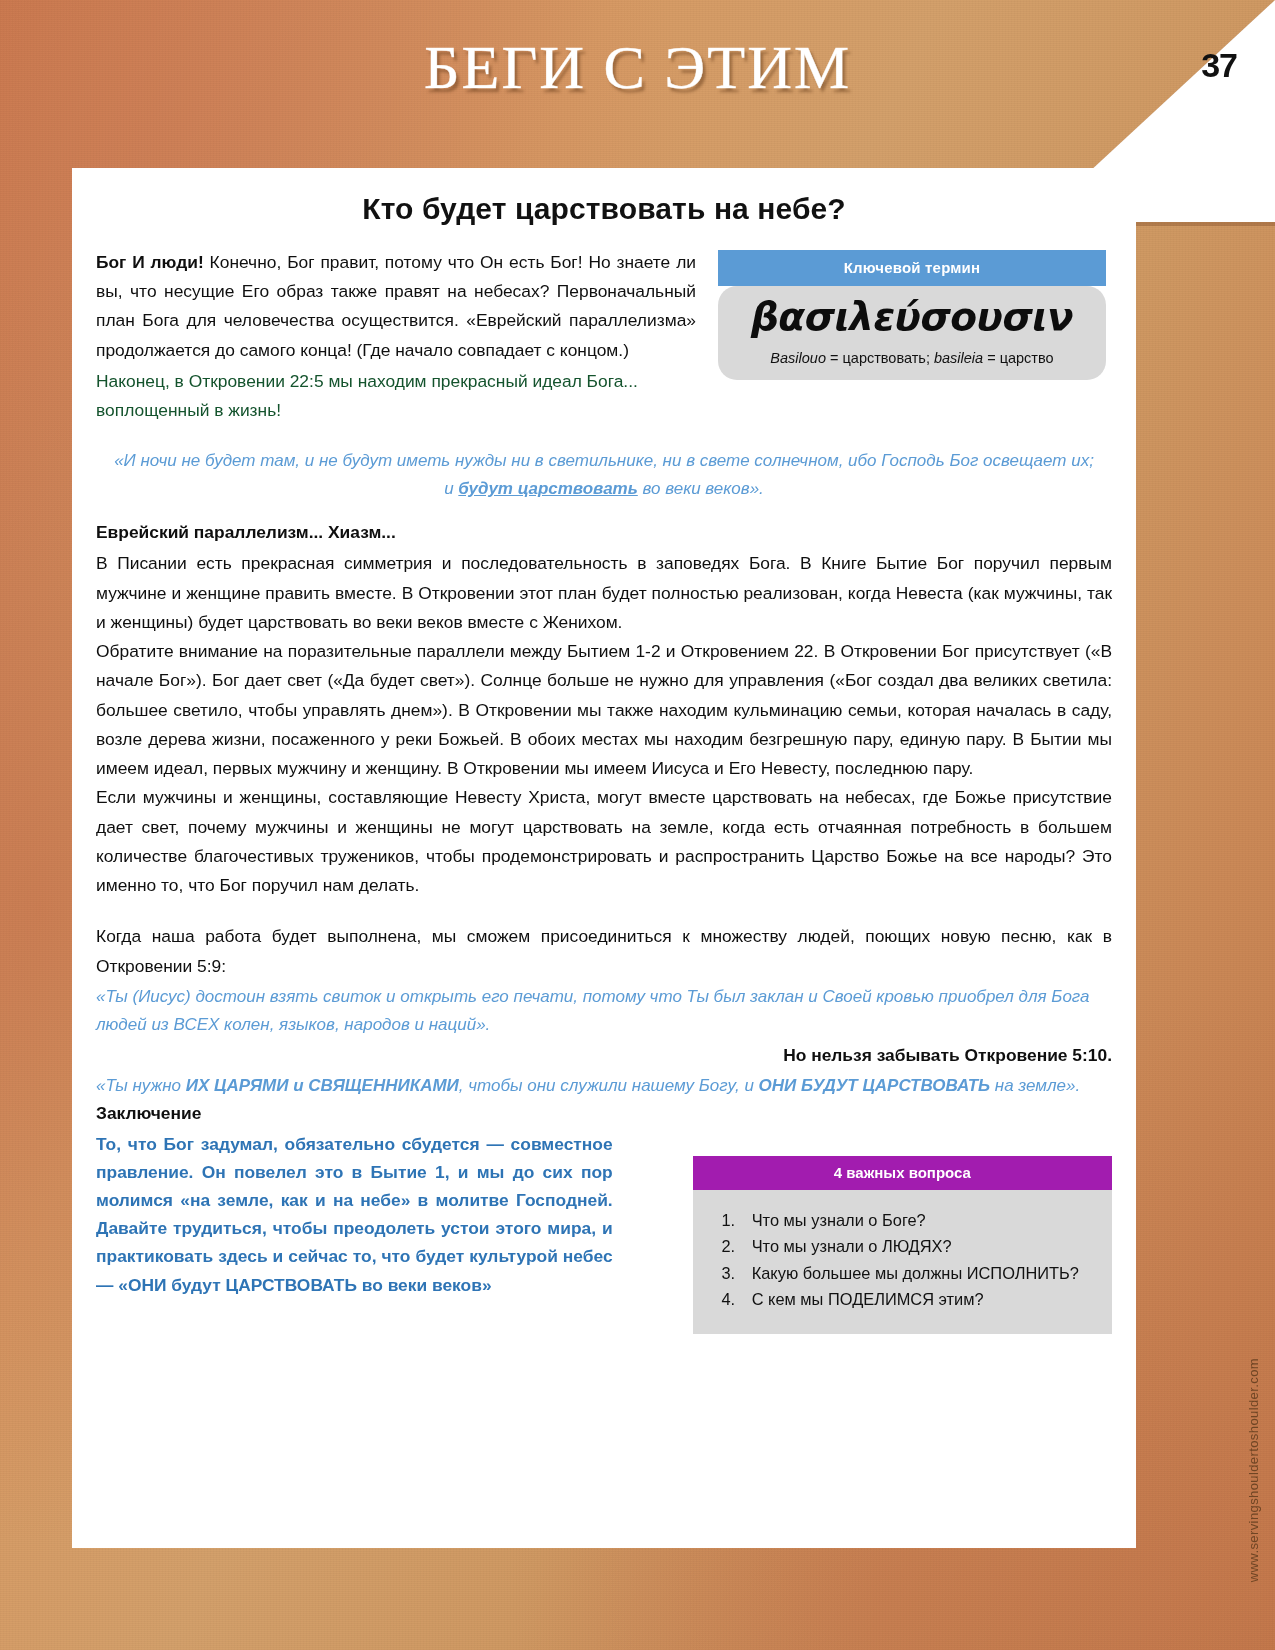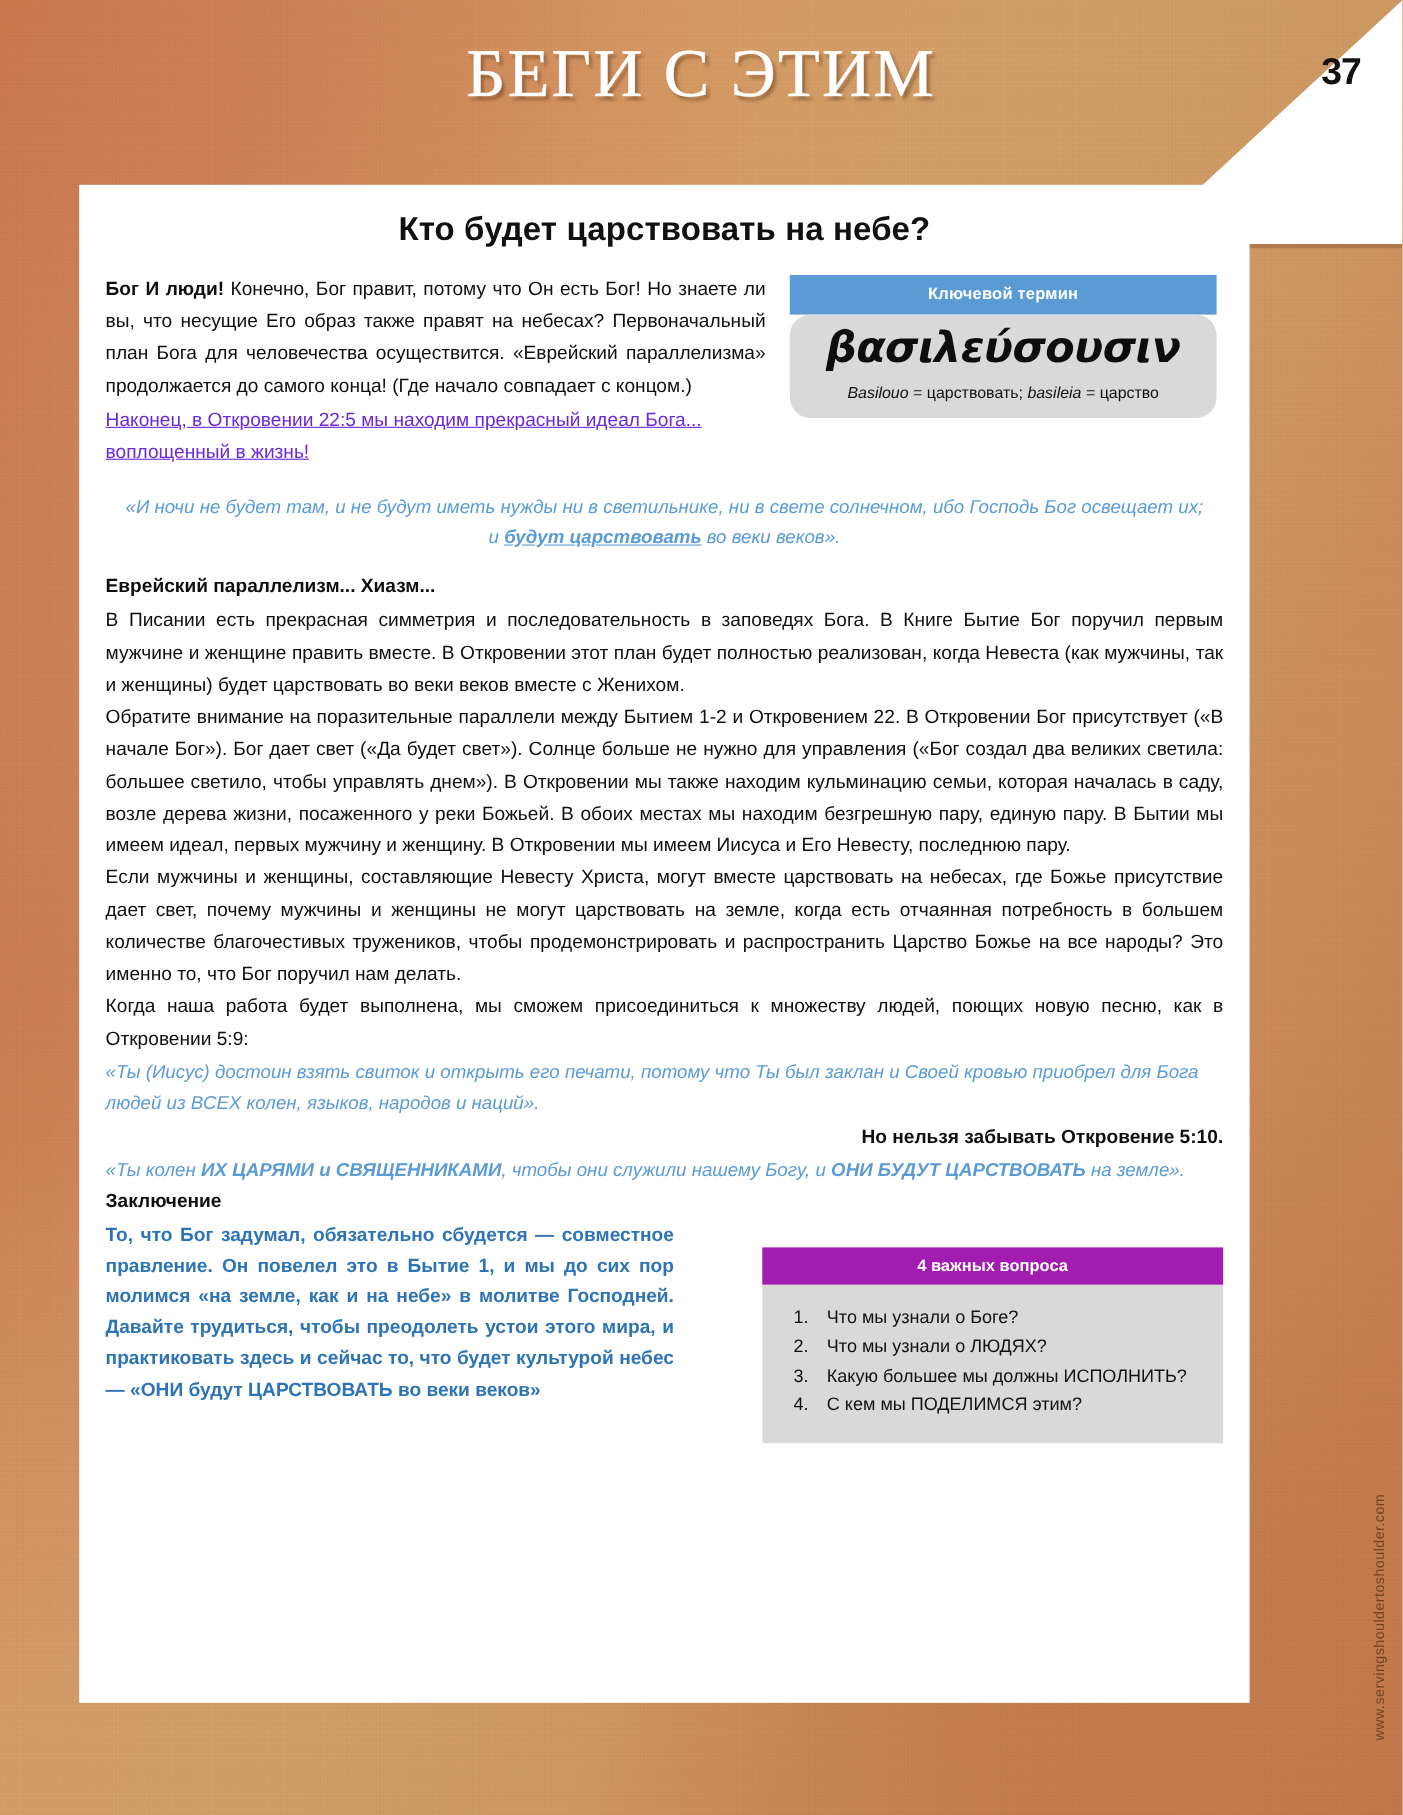--- a/index.html
+++ b/index.html
@@ -164,23 +164,22 @@
     color: #0f0f0f;
     text-align: justify;
     margin: 0 0 0 0;
   }
   .p-body.tight { text-align: right; font-weight: bold; }
   .p-body b { font-weight: bold; }
 
   .p-after-intro {
     font-size: 17.4px;
     line-height: 1.68;
-    color: #6d28d9;
+    color: #14532d;
     margin: 2px 0 0 0;
-    text-decoration: underline;
   }
 
   
   .quote-center {
     color: #5b9bd5;
     font-style: italic;
     font-size: 17px;
     line-height: 1.62;
     text-align: center;
     margin: 22px 18px 20px 18px;
@@ -315,27 +314,27 @@
   <p class="quote-center"><span>«И ночи не будет там, и не будут иметь нужды ни в светильнике, ни в свете солнечном, ибо Господь Бог освещает их; и </span><u>будут царствовать</u><span> во веки веков».</span></p>
 
   <h2 class="sub-head">Еврейский параллелизм... Хиазм...</h2>
 
   <p class="p-body">В Писании есть прекрасная симметрия и последовательность в заповедях Бога. В Книге Бытие Бог поручил первым мужчине и женщине править вместе. В Откровении этот план будет полностью реализован, когда Невеста (как мужчины, так и женщины) будет царствовать во веки веков вместе с Женихом.</p>
 
   <p class="p-body">Обратите внимание на поразительные параллели между Бытием 1-2 и Откровением 22. В Откровении Бог присутствует («В начале Бог»). Бог дает свет («Да будет свет»). Солнце больше не нужно для управления («Бог создал два великих светила: большее светило, чтобы управлять днем»). В Откровении мы также находим кульминацию семьи, которая началась в саду, возле дерева жизни, посаженного у реки Божьей. В обоих местах мы находим безгрешную пару, единую пару. В Бытии мы имеем идеал, первых мужчину и женщину. В Откровении мы имеем Иисуса и Его Невесту, последнюю пару.</p>
 
   <p class="p-body">Если мужчины и женщины, составляющие Невесту Христа, могут вместе царствовать на небесах, где Божье присутствие дает свет, почему мужчины и женщины не могут царствовать на земле, когда есть отчаянная потребность в большем количестве благочестивых тружеников, чтобы продемонстрировать и распространить Царство Божье на все народы? Это именно то, что Бог поручил нам делать.</p>
 
-  <p class="p-body" style="">Когда наша работа будет выполнена, мы сможем присоединиться к множеству людей, поющих новую песню, как в Откровении 5:9:</p>
+  <p class="p-body" style="margin-top:22px">Когда наша работа будет выполнена, мы сможем присоединиться к множеству людей, поющих новую песню, как в Откровении 5:9:</p>
 
   <p class="quote-left">«Ты (Иисус) достоин взять свиток и открыть его печати, потому что Ты был заклан и Своей кровью приобрел для Бога людей из ВСЕХ колен, языков, народов и наций».</p>
 
   <p class="p-body tight">Но нельзя забывать Откровение 5:10.</p>
 
-  <p class="quote-left"><span>«Ты колен </span><b>ИХ ЦАРЯМИ и СВЯЩЕННИКАМИ</b><span>, чтобы они служили нашему Богу, и </span><b>ОНИ БУДУТ ЦАРСТВОВАТЬ</b><span> на земле».</span></p>
+  <p class="quote-left"><span>«Ты нужно </span><b>ИХ ЦАРЯМИ и СВЯЩЕННИКАМИ</b><span>, чтобы они служили нашему Богу, и </span><b>ОНИ БУДУТ ЦАРСТВОВАТЬ</b><span> на земле».</span></p>
 
 
   <h2 class="concl-head">Заключение</h2>
 
   <div class="concl-row">
     <div class="concl-text">То, что Бог задумал, обязательно сбудется — совместное правление. Он повелел это в Бытие 1, и мы до сих пор молимся «на земле, как и на небе» в молитве Господней. Давайте трудиться, чтобы преодолеть устои этого мира, и практиковать здесь и сейчас то, что будет культурой небес — «ОНИ будут ЦАРСТВОВАТЬ во веки веков»</div>
 
     <aside class="questions-box">
       <div class="questions-head">4 важных вопроса</div>
       <div class="questions-body">

